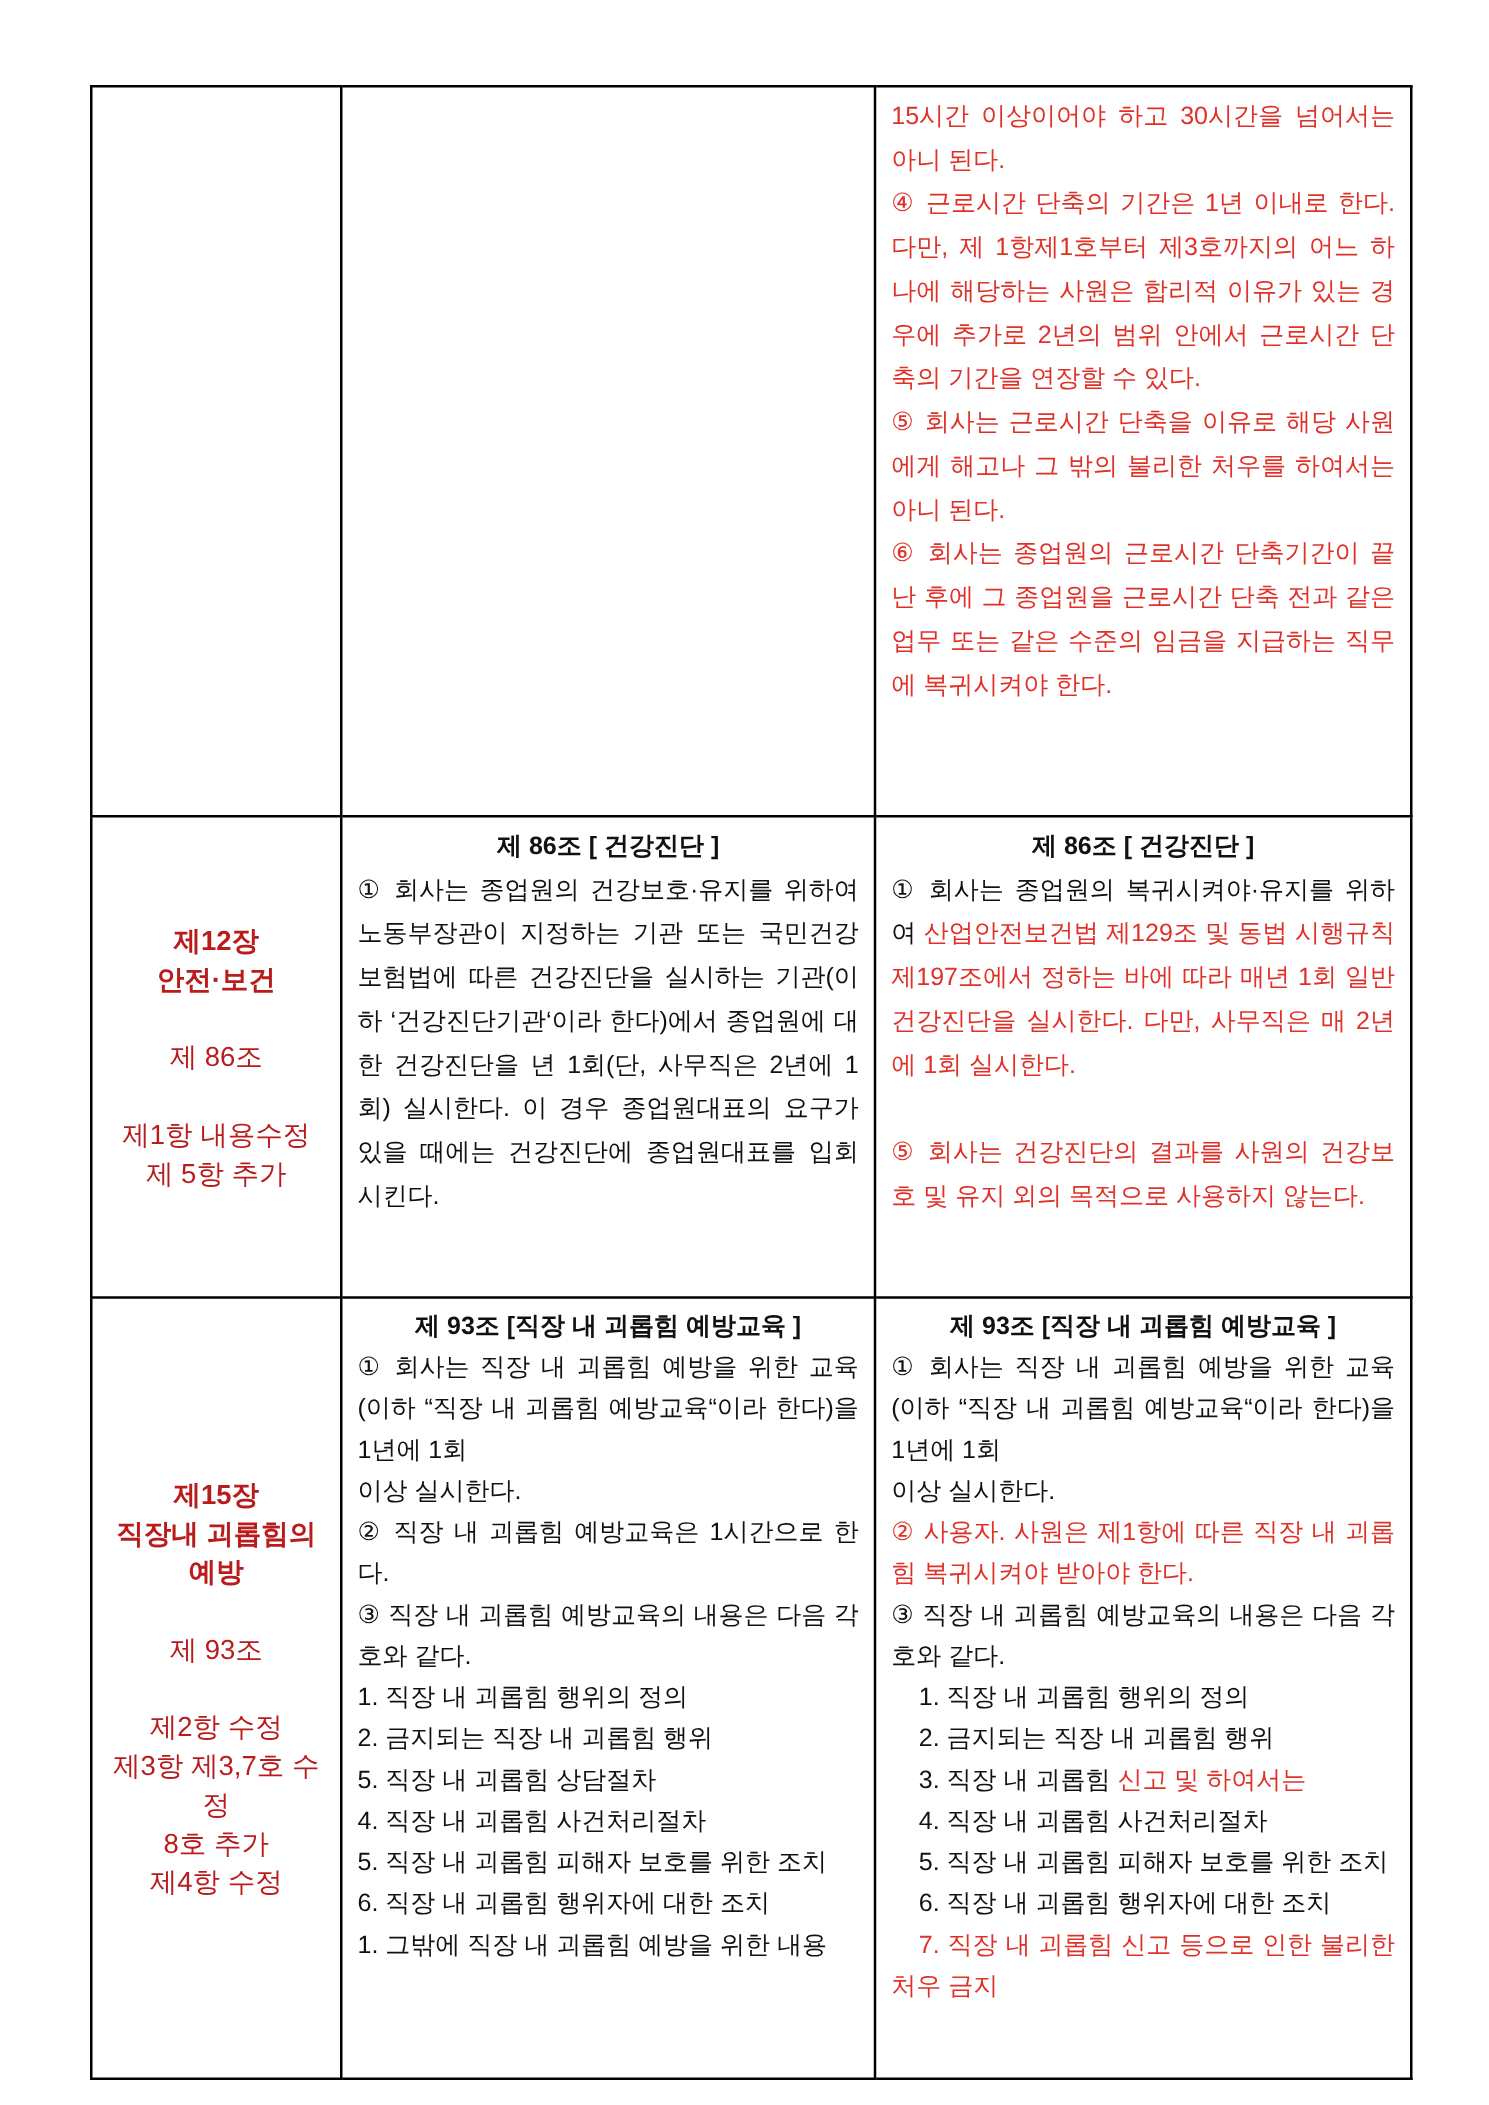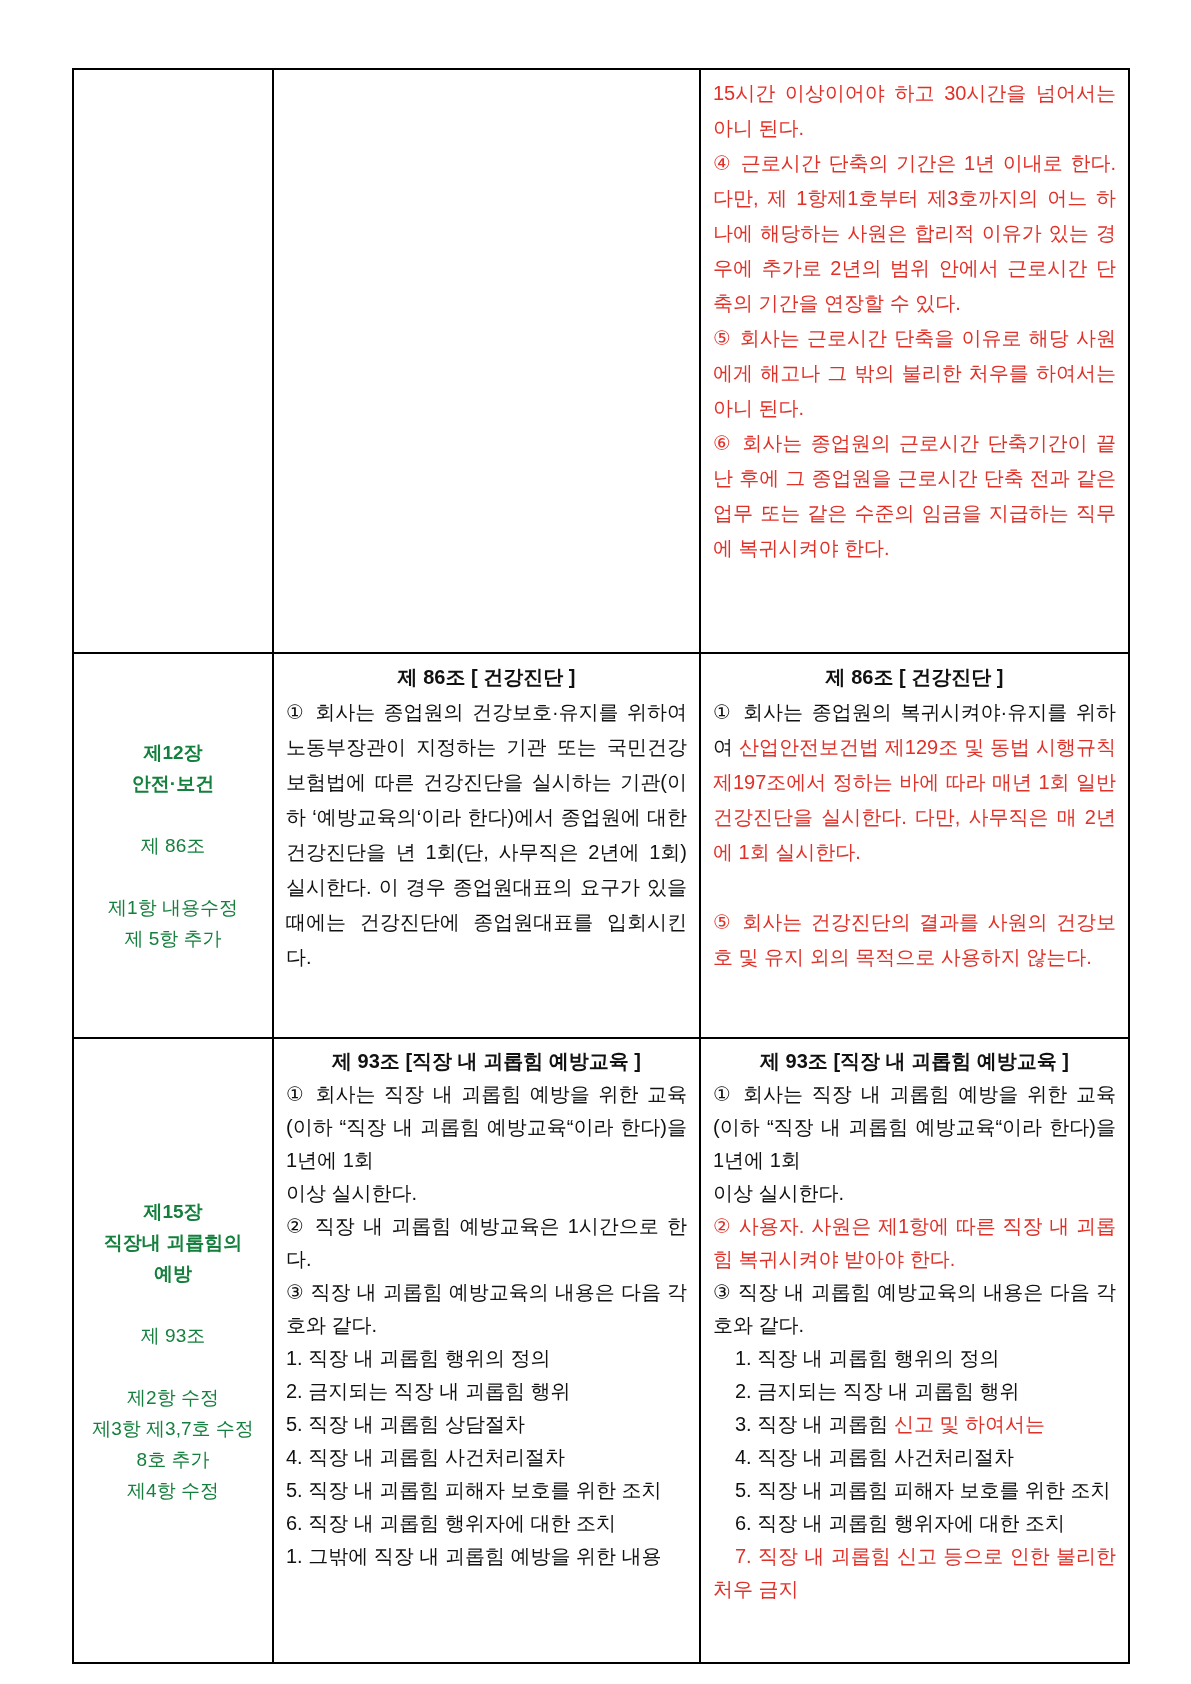--- a/index.html
+++ b/index.html
@@ -1,21 +1,21 @@
 <!DOCTYPE html>
 <html><head>
 <meta charset="utf-8">
 <style>
   html,body{margin:0;padding:0;background:#ffffff;}
   body{width:1191px;height:1684px;font-family:"Liberation Sans","DejaVu Sans",sans-serif;}
   .page{position:relative;width:1191px;height:1684px;background:#ffffff;overflow:hidden;}
   .rev-table{position:absolute;left:72px;top:68px;width:1056px;border-collapse:collapse;table-layout:fixed;}
   .rev-table td{border:2px solid #000000;overflow:hidden;}
   .cell-body{vertical-align:top;padding:6px 12px 8px 12px;font-size:20px;line-height:35px;color:#111111;text-align:justify;}
-  .cell-left{vertical-align:middle;text-align:center;padding:4px 6px;font-size:19px;line-height:31px;color:#15803d;}
+  .cell-left{vertical-align:middle;text-align:center;padding:4px 6px;font-size:22px;line-height:31px;color:#b91c1c;}
   .para{margin:0;min-height:35px;}
   .cell-left .para{min-height:31px;text-align:center;}
   .row3 .cell-body{line-height:33px;}
   .row3 .cell-body .para{min-height:33px;}
   .center{text-align:center;}
   .indent{text-indent:22px;}
   .red{color:#e03129;}
   .bold{font-weight:bold;text-align:center;}
 </style>
 </head>
@@ -44,21 +44,21 @@
             <p class="para"><span class="bold">제12장</span></p>
             <p class="para"><span class="bold">안전·보건</span></p>
             <p class="para"><span></span></p>
             <p class="para"><span>제 86조</span></p>
             <p class="para"><span></span></p>
             <p class="para"><span>제1항 내용수정</span></p>
             <p class="para"><span>제 5항 추가</span></p>
           </td>
         <td class="cell-body">
             <p class="para center"><span class="bold">제 86조 [ 건강진단 ]</span></p>
-            <p class="para"><span>① 회사는 종업원의 건강보호·유지를 위하여 노동부장관이 지정하는 기관 또는 국민건강보험법에 따른 건강진단을 실시하는 기관(이하 ‘예방교육의‘이라 한다)에서 종업원에 대한 건강진단을 년 1회(단, 사무직은 2년에 1회) 실시한다. 이 경우 종업원대표의 요구가 있을 때에는 건강진단에 종업원대표를 입회시킨다.</span></p>
+            <p class="para"><span>① 회사는 종업원의 건강보호·유지를 위하여 노동부장관이 지정하는 기관 또는 국민건강보험법에 따른 건강진단을 실시하는 기관(이하 ‘건강진단기관‘이라 한다)에서 종업원에 대한 건강진단을 년 1회(단, 사무직은 2년에 1회) 실시한다. 이 경우 종업원대표의 요구가 있을 때에는 건강진단에 종업원대표를 입회시킨다.</span></p>
           </td>
         <td class="cell-body">
             <p class="para center"><span class="bold">제 86조 [ 건강진단 ]</span></p>
             <p class="para"><span>① 회사는 종업원의 복귀시켜야·유지를 위하여 </span><span class="red">산업안전보건법 제129조 및 동법 시행규칙 제197조에서 정하는 바에 따라 매년 1회 일반건강진단을 실시한다. 다만, 사무직은 매 2년에 1회 실시한다.</span></p>
             <p class="para"><span></span></p>
             <p class="para"><span class="red">⑤ 회사는 건강진단의 결과를 사원의 건강보호 및 유지 외의 목적으로 사용하지 않는다.</span></p>
           </td>
       </tr>
       <tr class="row3" style="height:625px">
         <td class="cell-left">

